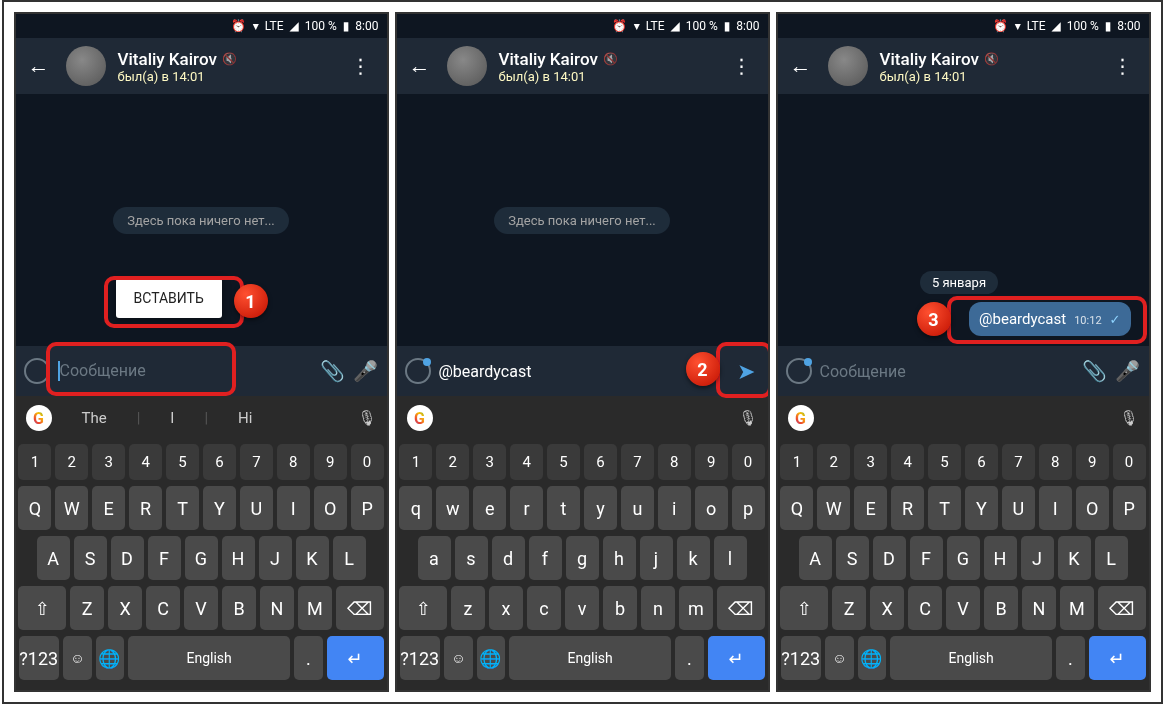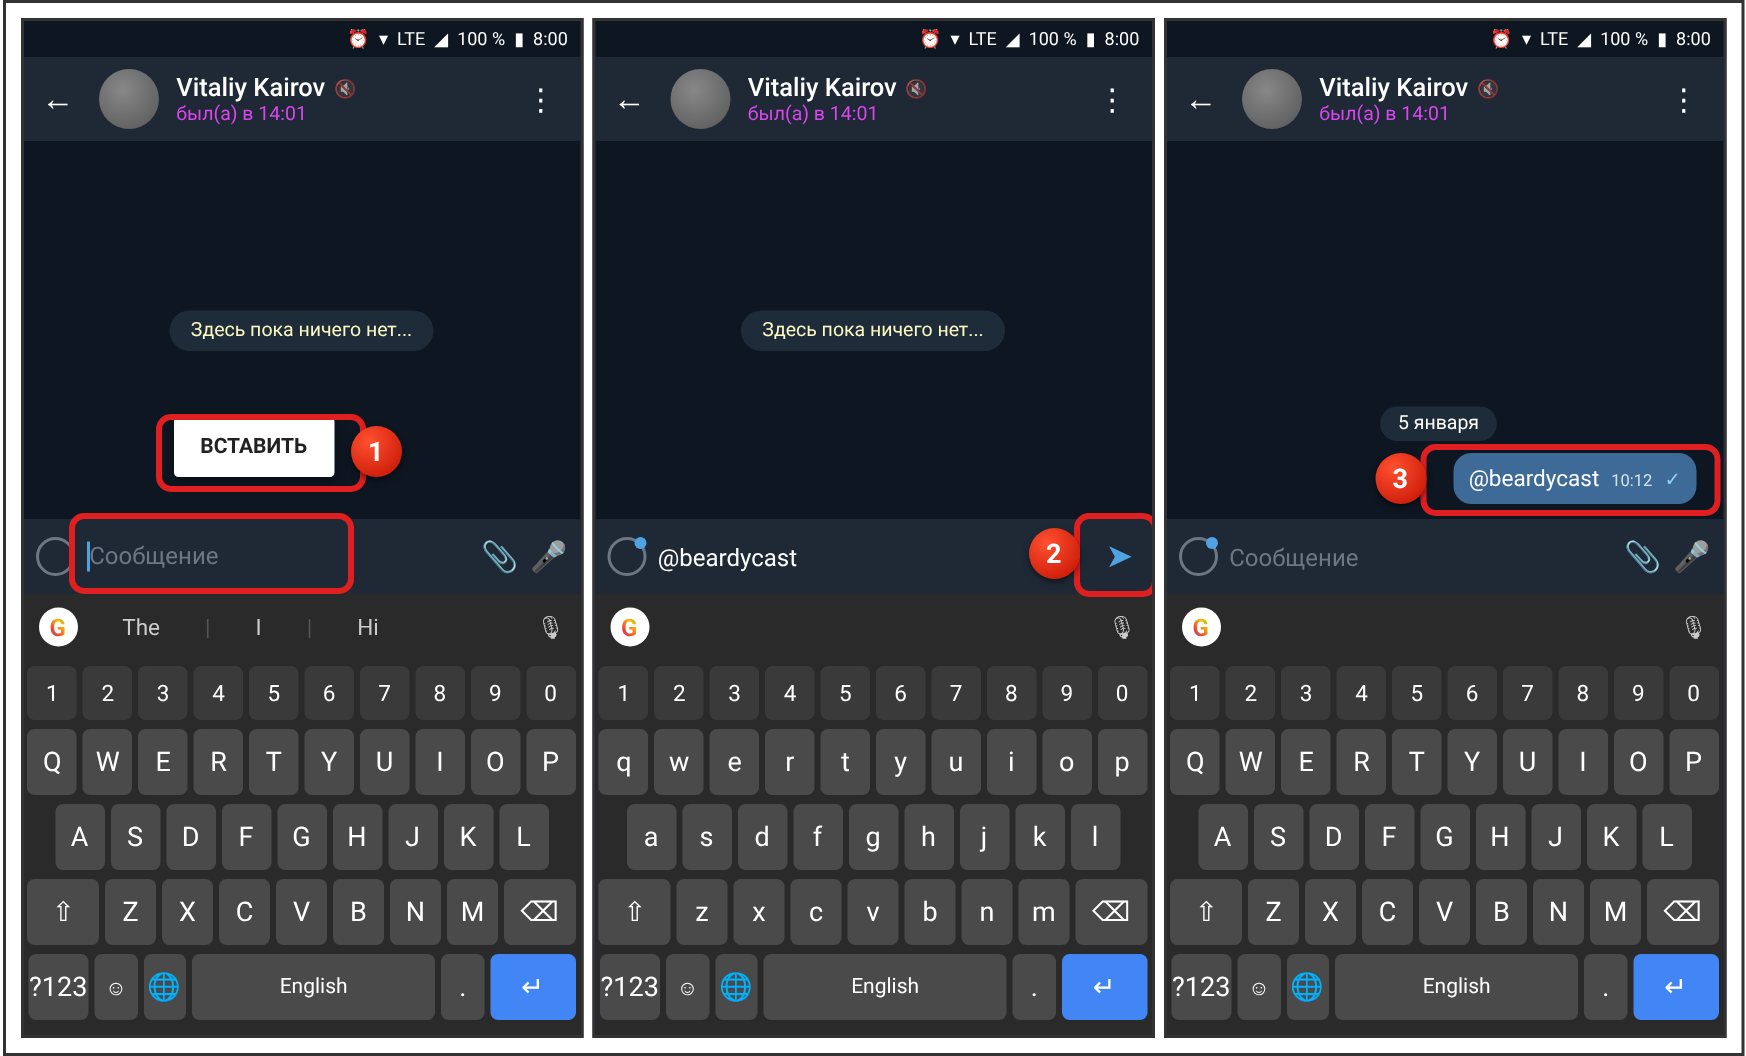--- a/index.html
+++ b/index.html
@@ -7,30 +7,30 @@
 .container{display:flex;gap:6px;padding:10px;border:2px solid #333}
 .phone{width:375px;height:680px;background:#17212b;border:2px solid #333;display:flex;flex-direction:column;position:relative;overflow:hidden}
 .statusbar{height:24px;background:#0e1621;display:flex;align-items:center;justify-content:flex-end;padding:0 8px;gap:6px;color:#fff;font-size:12px}
 .statusbar span{display:inline-flex;align-items:center}
 .header{height:56px;background:#1f2936;display:flex;align-items:center;padding:0 8px;gap:12px;color:#fff}
 .back{font-size:22px;color:#fff;padding:4px}
 .avatar{width:40px;height:40px;border-radius:50%;background:radial-gradient(circle at 40% 35%,#888,#555);filter:blur(0.5px)}
 .header-info{flex:1;display:flex;flex-direction:column}
 .contact-name{font-size:17px;font-weight:500;display:flex;align-items:center;gap:6px}
 .mute{font-size:12px;opacity:.6}
-.last-seen{font-size:13px;color:#d946ef}
+.last-seen{font-size:13px;color:#fef9c3}
 .more{font-size:20px;padding:8px}
 .chat-area{flex:1;background:#0e1621;position:relative;display:flex;flex-direction:column;align-items:center;justify-content:center;overflow:hidden}
-.empty-msg{background:#1e2c3a;color:#fef9c3;padding:6px 14px;border-radius:14px;font-size:13px}
+.empty-msg{background:#1e2c3a;color:#a3a3a3;padding:6px 14px;border-radius:14px;font-size:13px}
 .date-badge{background:#1e2c3a;color:#fff;padding:4px 12px;border-radius:12px;font-size:13px;margin-bottom:8px}
 .msg-bubble{background:#3d6a97;color:#fff;padding:8px 10px;border-radius:12px;display:flex;align-items:baseline;gap:8px;margin-right:10px;align-self:flex-end}
 .msg-text{font-size:15px}
 .msg-time{font-size:11px;opacity:.8}
 .msg-check{color:#8fd4ff;font-size:13px}
-.paste-popup{position:absolute;background:#fff;color:#222;padding:12px 18px;font-size:14px;font-weight:700;box-shadow:0 2px 8px rgba(0,0,0,.4);border-radius:3px}
+.paste-popup{position:absolute;background:#fff;color:#222;padding:12px 18px;font-size:14px;font-weight:400;box-shadow:0 2px 8px rgba(0,0,0,.4);border-radius:3px}
 .input-bar{height:50px;background:#1f2936;display:flex;align-items:center;padding:0 8px;gap:8px}
 .emoji-ic{width:26px;height:26px;border:2px solid #6b7883;border-radius:50%;position:relative}
 .emoji-ic.dot::after{content:'';position:absolute;top:-2px;right:-2px;width:8px;height:8px;background:#4fa3e3;border-radius:50%}
 .msg-input{flex:1;background:transparent;border:none;color:#fff;font-size:16px;outline:none;position:relative}
 .msg-input::placeholder{color:#6b7883}
 .attach-ic,.mic-ic{color:#6b7883;font-size:20px}
 .send-btn{color:#4fa3e3;font-size:22px;padding:4px}
 .suggest-bar{height:44px;background:#2a2a2a;display:flex;align-items:center;padding:0 10px;gap:18px;color:#ccc;font-size:15px}
 .g-icon{width:26px;height:26px;background:#fff;border-radius:50%;display:flex;align-items:center;justify-content:center;font-weight:bold;font-size:16px}
 .g-icon span{background:linear-gradient(45deg,#4285f4,#ea4335,#fbbc05,#34a853);-webkit-background-clip:text;color:transparent}

